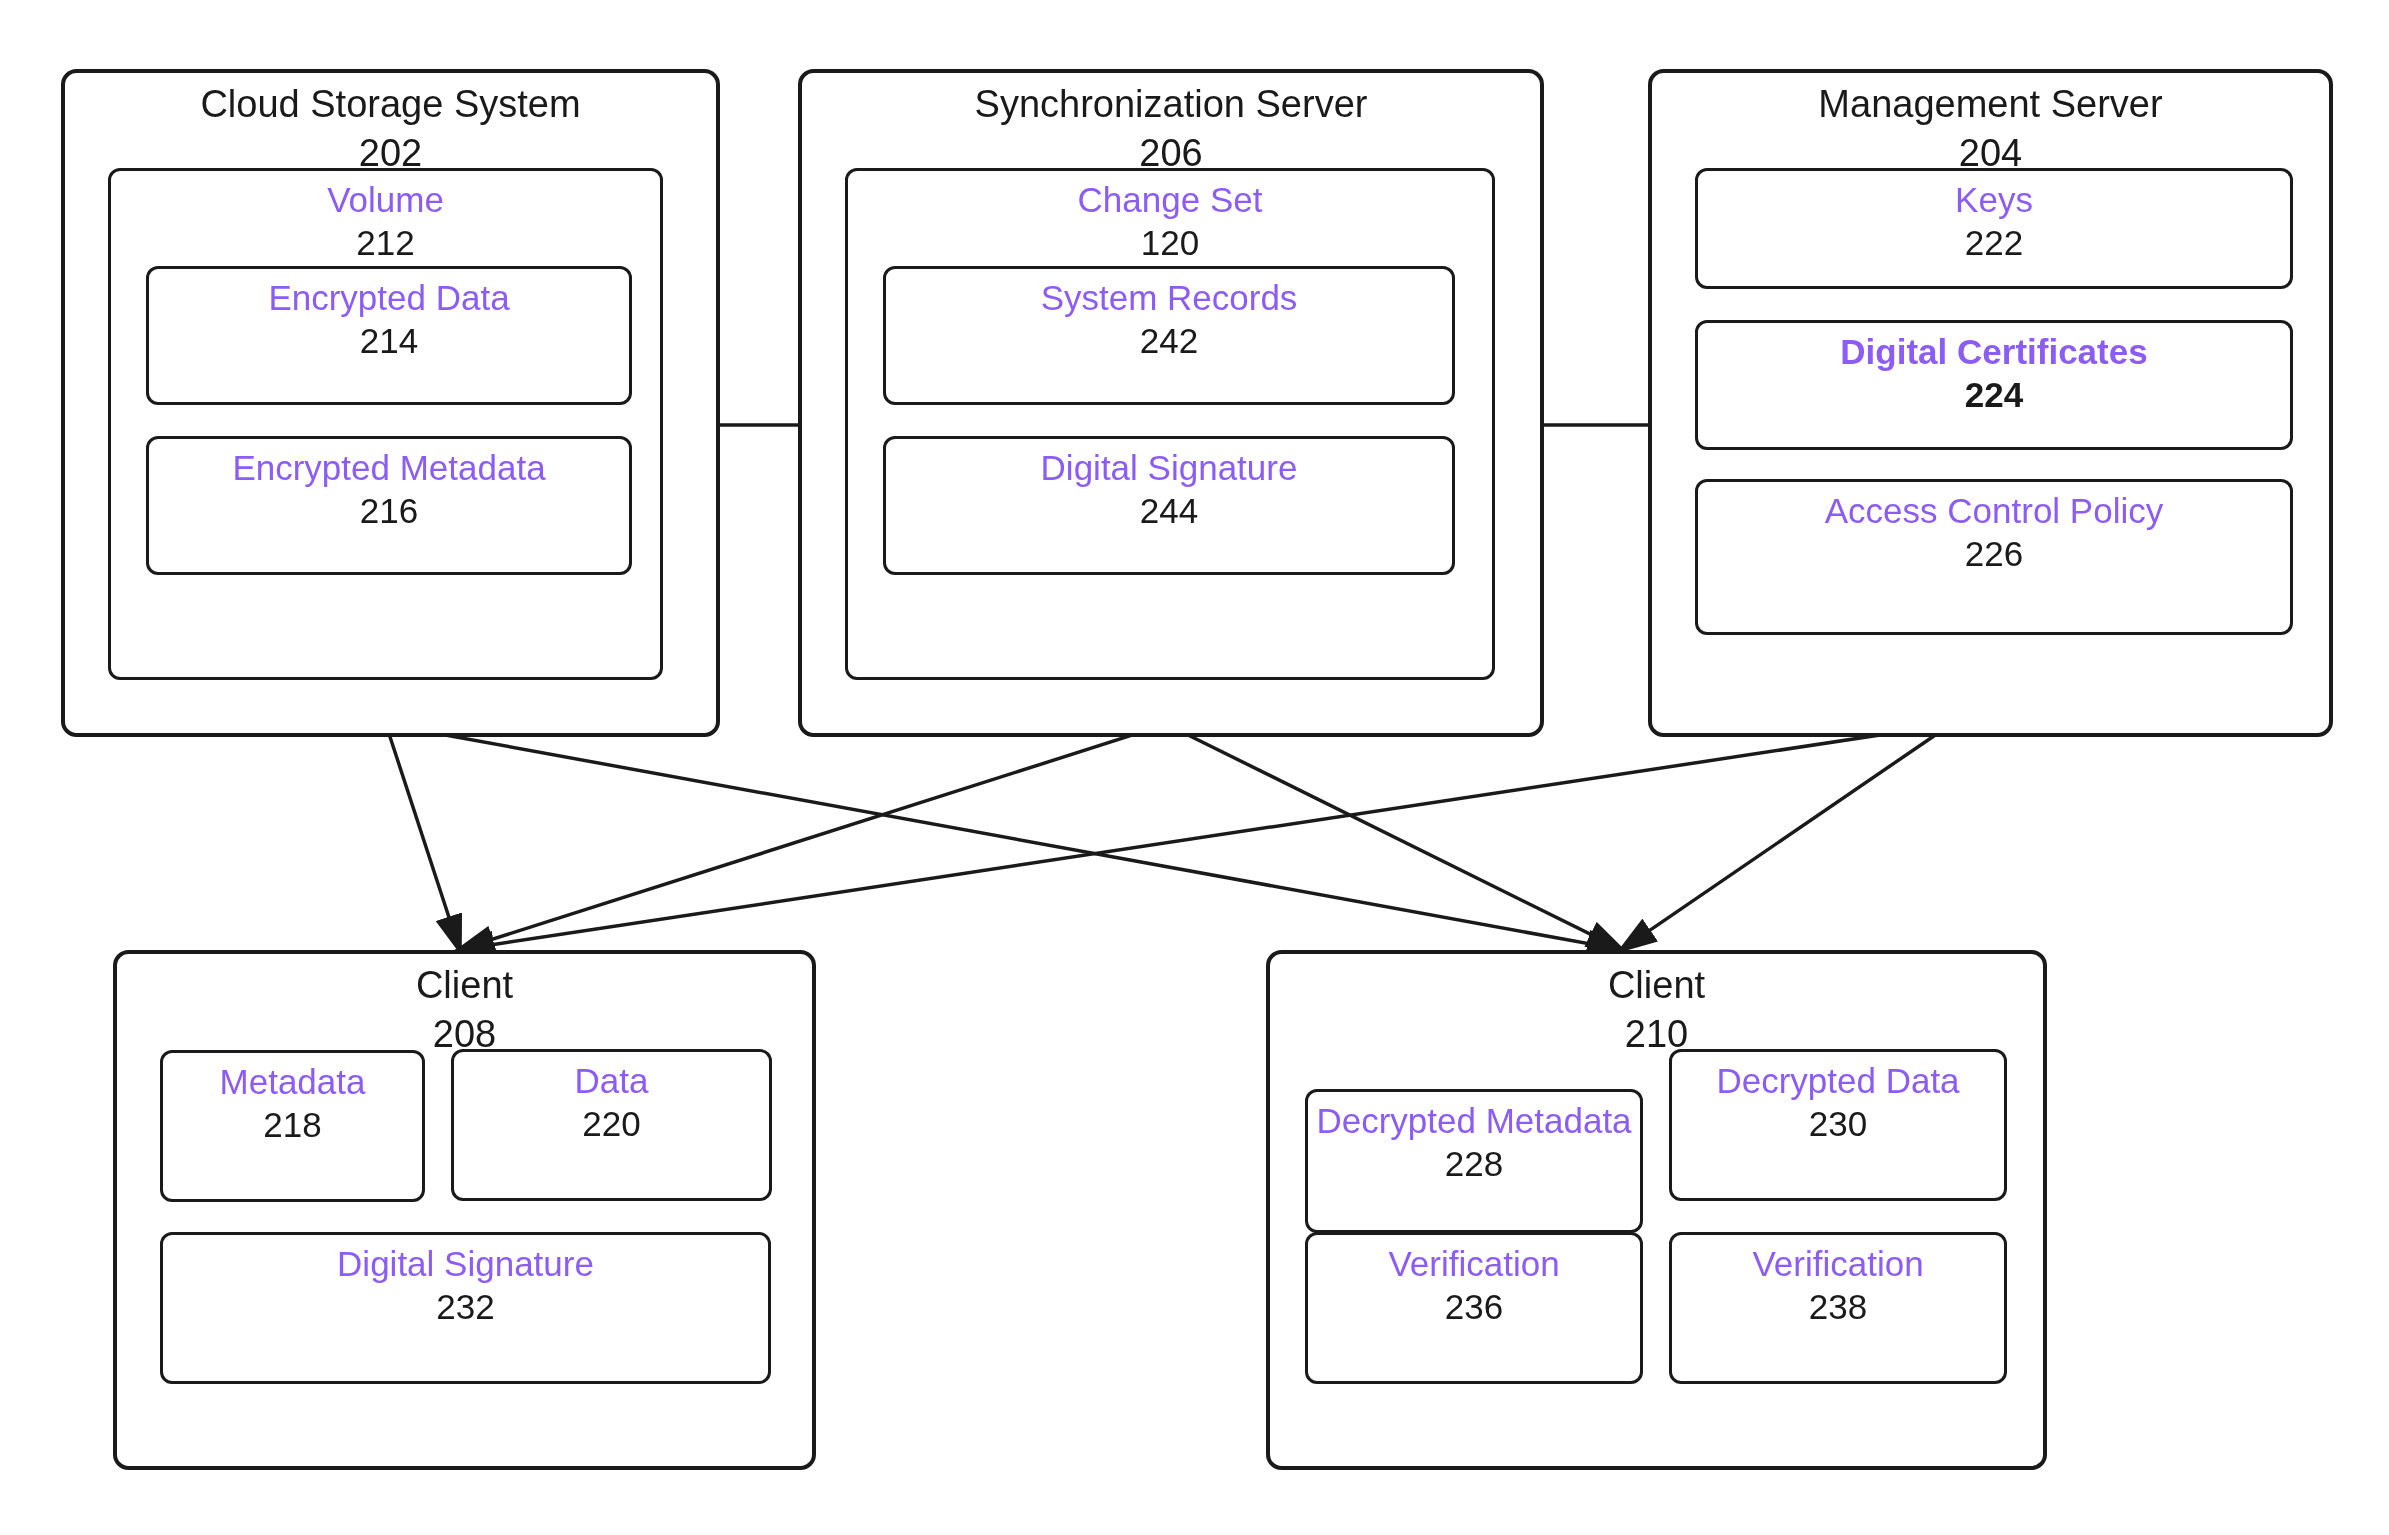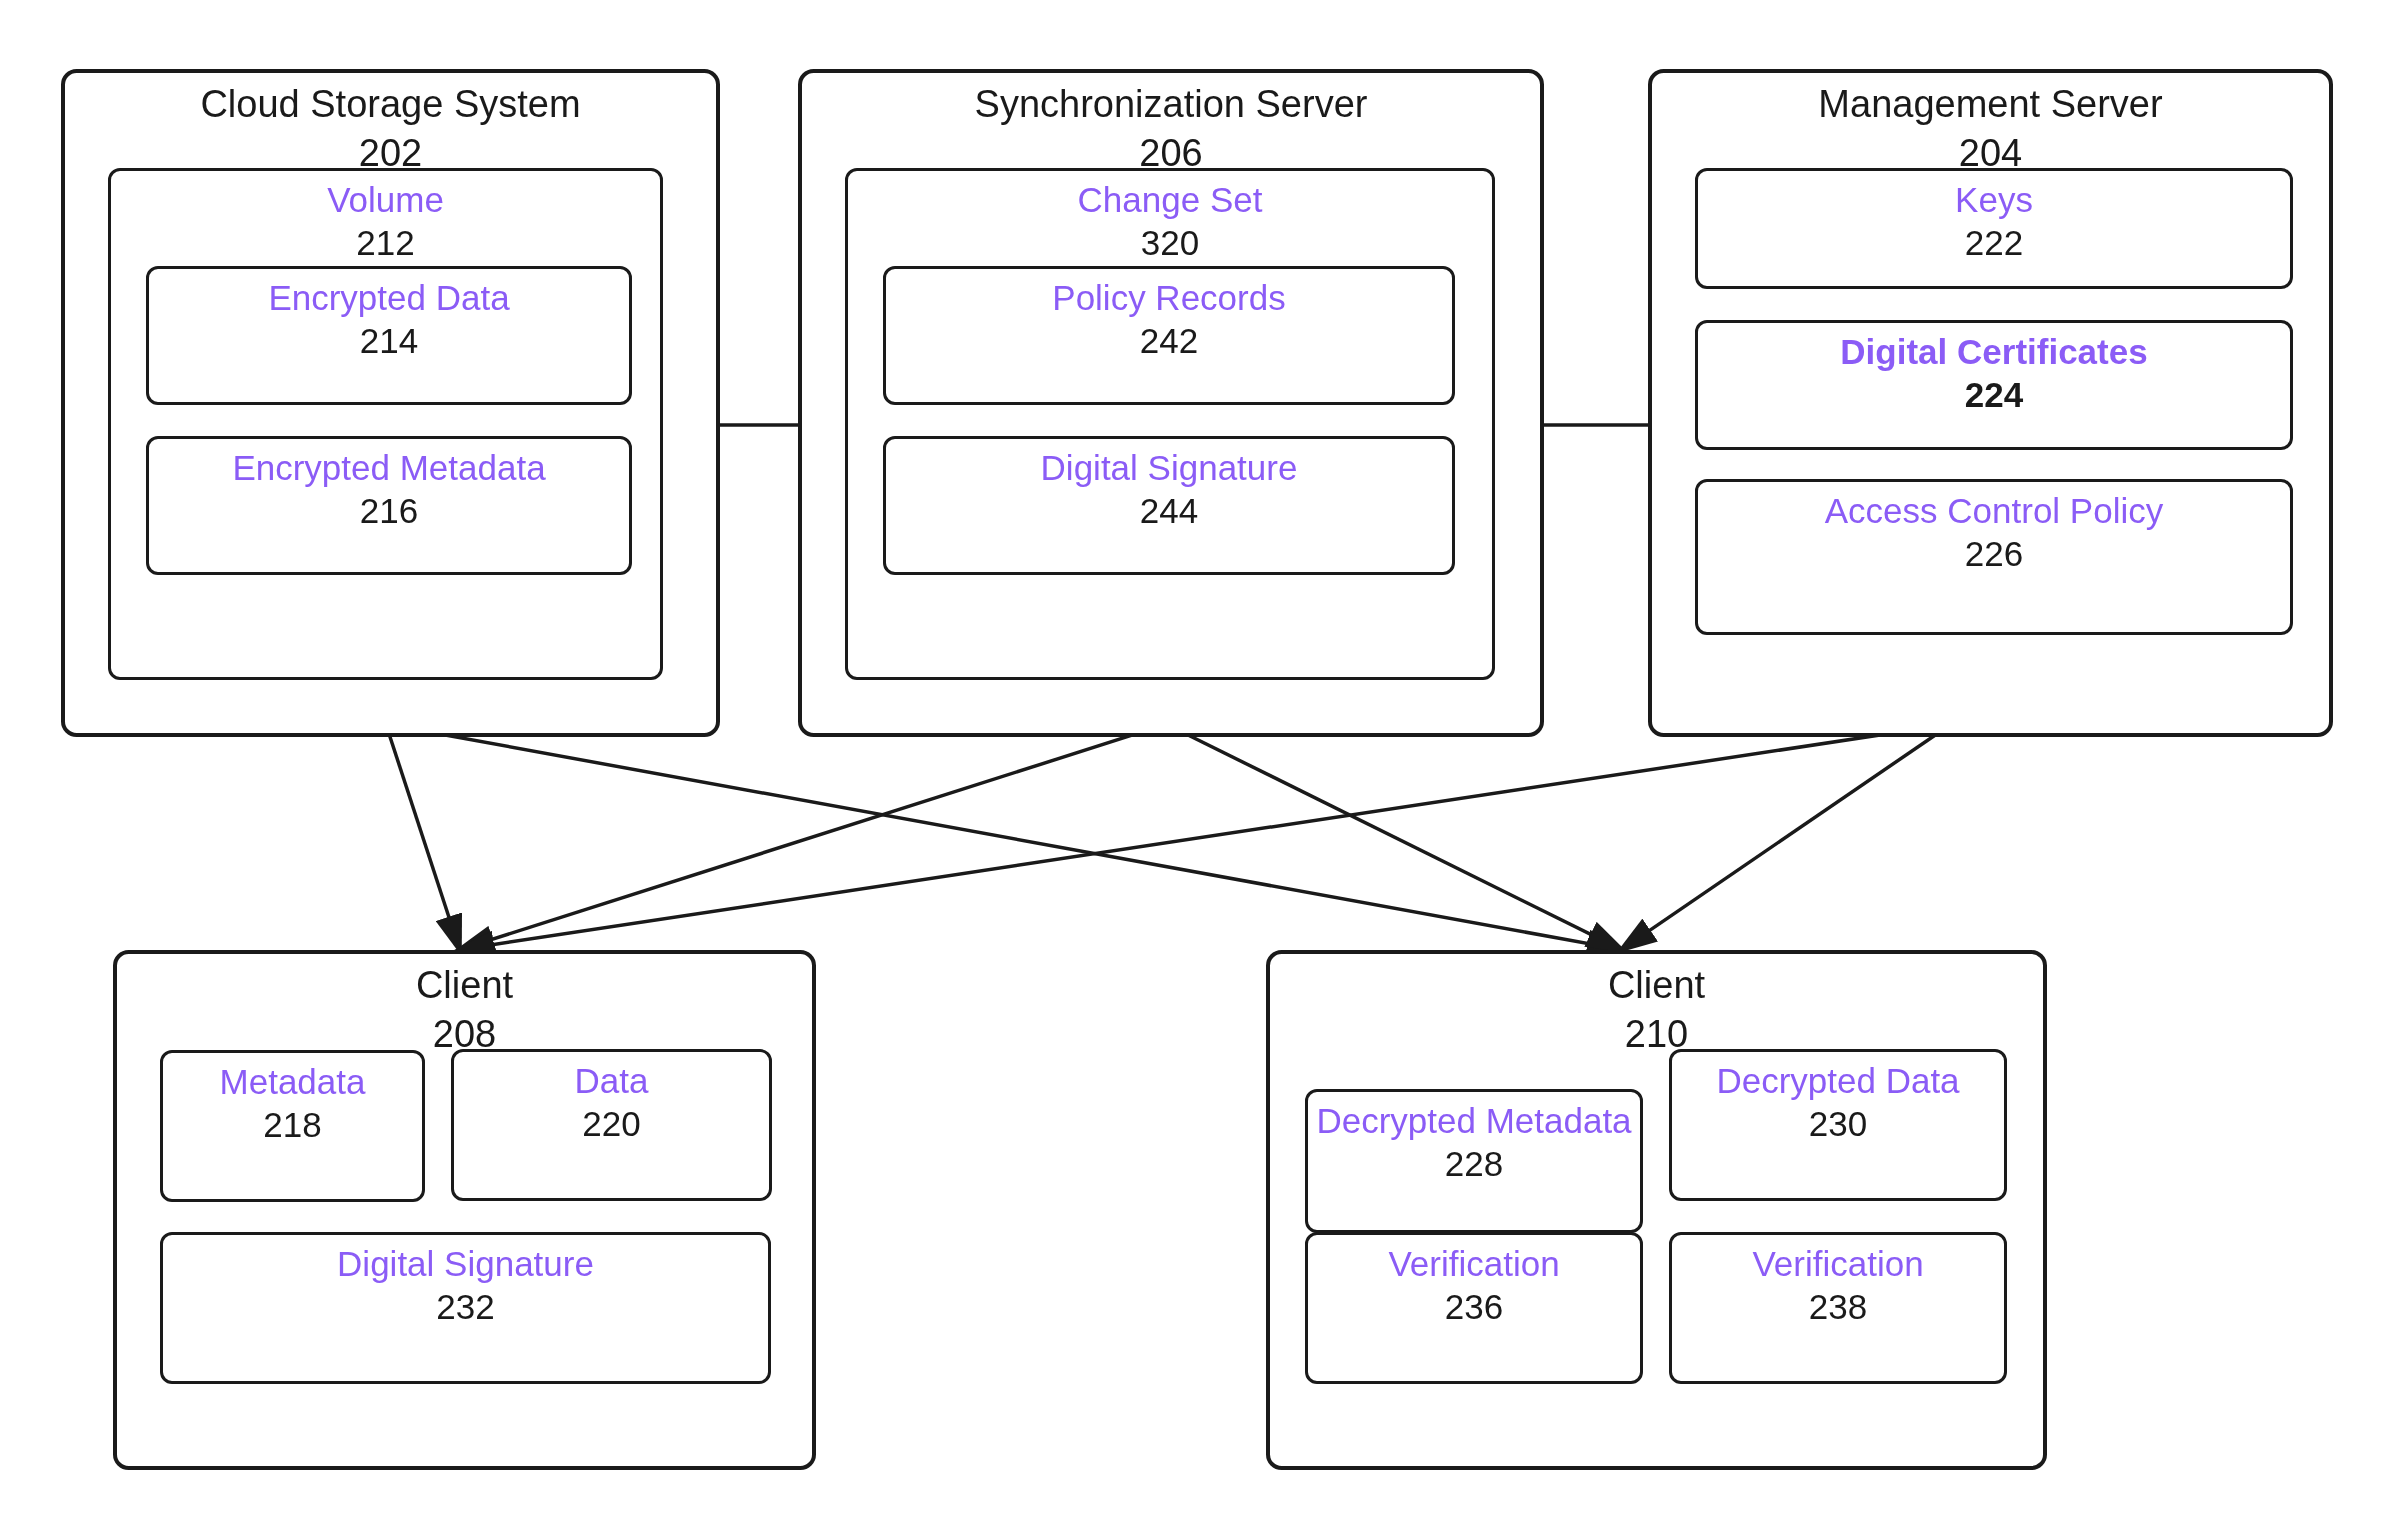--- a/index.html
+++ b/index.html
@@ -133,24 +133,24 @@
       </div>
     </div>
   </div>
 
   <div class="box" style="left:798px; top:69px; width:746px; height:668px;">
     <div class="box-title">Synchronization Server</div>
     <div class="box-number">206</div>
 
     <div class="inner-box" style="left:43px; top:95px; width:650px; height:512px;">
       <div class="inner-box-title">Change Set</div>
-      <div class="inner-box-number">320</div>
+      <div class="inner-box-number">120</div>
 
       <div class="inner-box" style="left:35px; top:95px; width:572px; height:139px;">
-        <div class="inner-box-title">Policy Records</div>
+        <div class="inner-box-title">System Records</div>
         <div class="inner-box-number">242</div>
       </div>
 
       <div class="inner-box" style="left:35px; top:265px; width:572px; height:139px;">
         <div class="inner-box-title">Digital Signature</div>
         <div class="inner-box-number">244</div>
       </div>
     </div>
   </div>
 

